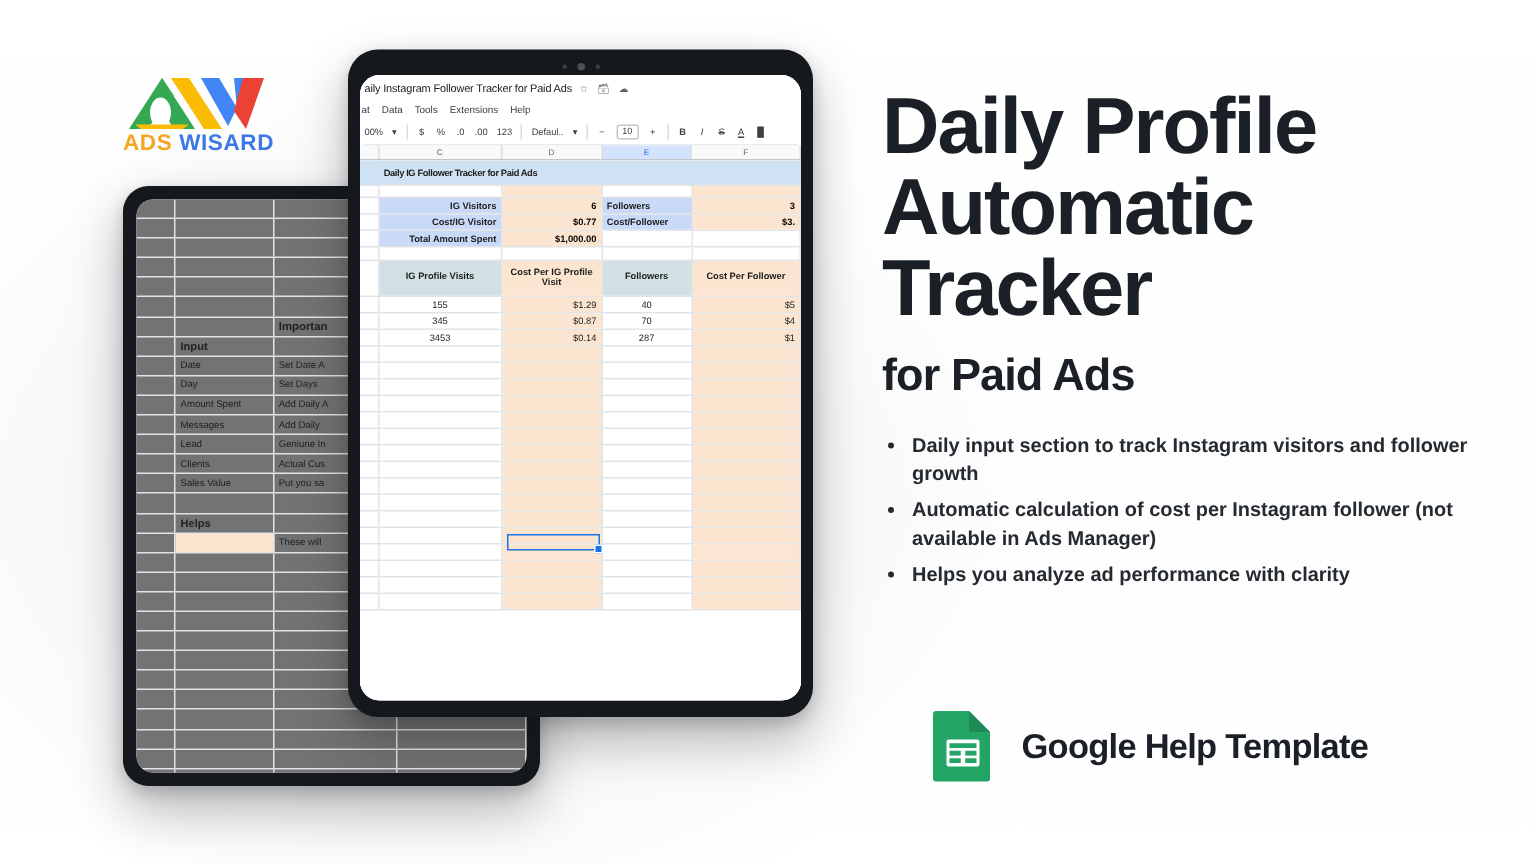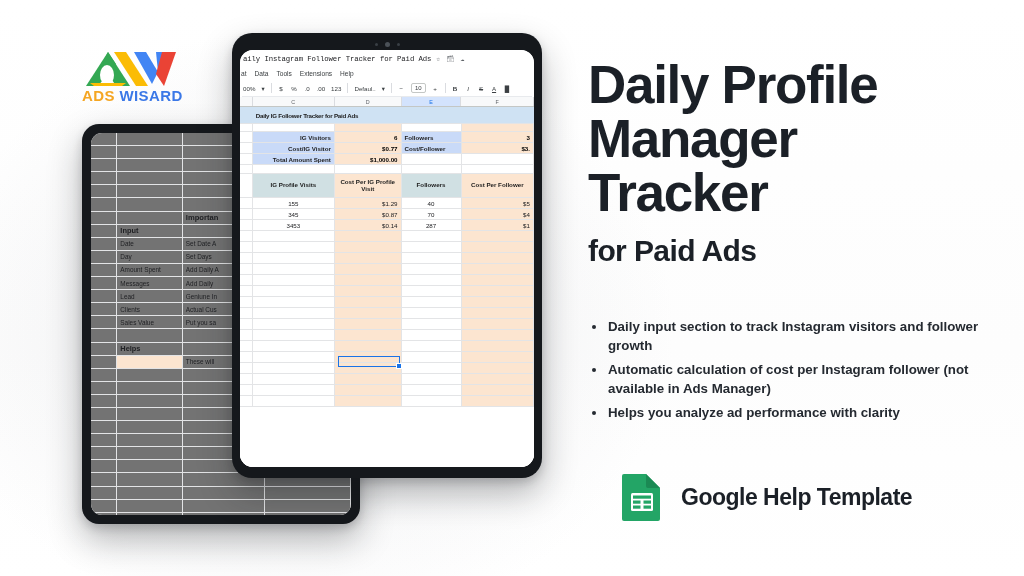--- a/index.html
+++ b/index.html
@@ -32,21 +32,21 @@
   
   .right-col { position: absolute; left: 588px; top: 58px; width: 410px; }
   .headline {
     font-size: 53px; line-height: 1.02; font-weight: 800;
     color: #1b2027; letter-spacing: -1.3px;
   }
   .subhead {
     margin-top: 14px;
     font-size: 30px; font-weight: 700; color: #1b2027; letter-spacing: -0.6px;
   }
-  .bullets { margin-top: 50px; list-style: none; }
+  .bullets { margin-top: 20px; list-style: none; }
   .bullets li {
     position: relative; padding-left: 20px; margin-bottom: 5px;
     font-size: 13.3px; line-height: 1.42; font-weight: 700; color: #252a31;
   }
   .bullets li::before {
     content: ""; position: absolute; left: 4px; top: 7px;
     width: 4px; height: 4px; border-radius: 50%; background: #252a31;
   }
 
   .gs-footer { position: absolute; left: 620px; top: 472px; display: flex; align-items: center; gap: 17px; }
@@ -75,21 +75,21 @@
   .bgridrow { height: 13.1px; border-bottom: 1px solid #e3e4e6; display: flex; }
   .bgridrow > div { border-right: 1px solid #e3e4e6; height: 100%; }
   .bc1 { width: 28px; } .bc2 { width: 70px; } .bc3 { width: 88px; } .bc4 { width: 92px; }
   .bcell { display: flex; align-items: center; padding-left: 3px; white-space: nowrap; overflow: hidden; }
   .b-bold { font-weight: 700; font-size: 7.4px; }
   .b-hdr { font-weight: 700; font-size: 7.6px; }
   .b-fill { background: #fce5d0; }
 
   
   .gs { position: absolute; inset: 0; background: #fff; display: flex; flex-direction: column; }
-  .gs-titlebar { height: 17px; display: flex; align-items: center; padding-left: 3px; gap: 5px; font-family: Liberation Mono, monospace; }
+  .gs-titlebar { height: 17px; display: flex; align-items: center; padding-left: 3px; gap: 5px; }
   .gs-title { font-size: 7.3px; color: #202124; white-space: nowrap; letter-spacing: -0.1px; }
   .gs-tb-icons { display: flex; gap: 6px; align-items: center; color: #5f6368; font-size: 6.5px; }
   .gs-menubar { height: 12px; display: flex; align-items: center; gap: 8px; padding-left: 1px;
                 font-size: 6.6px; color: #3c4043; }
   .gs-toolbar {
     height: 17px; margin: 1px 2px 0 2px; display: flex; align-items: center; gap: 6px;
     font-size: 6.2px; color: #3c4043; border-bottom: 1px solid #e8eaed; padding-left: 1px;
   }
   .tb-sep { width: 1px; height: 10px; background: #dadce0; }
   .tb-box { border: 1px solid #c4c7c5; border-radius: 2px; padding: 0 3px; height: 10px;
@@ -594,21 +594,21 @@
         <div class="sel-cell"></div>
       </div>
 
     </div>
   </div>
 </div>
 
 <div class="right-col">
   <div class="headline">
     <div>Daily Profile</div>
-    <div>Manager</div>
+    <div>Automatic</div>
     <div>Tracker</div>
   </div>
   <div class="subhead">for Paid Ads</div>
   <ul class="bullets" id="bullets">
       <li>Daily input section to track Instagram visitors and follower growth</li>
       <li>Automatic calculation of cost per Instagram follower (not available in Ads Manager)</li>
       <li>Helps you analyze ad performance with clarity</li>
     </ul>
 </div>
 

